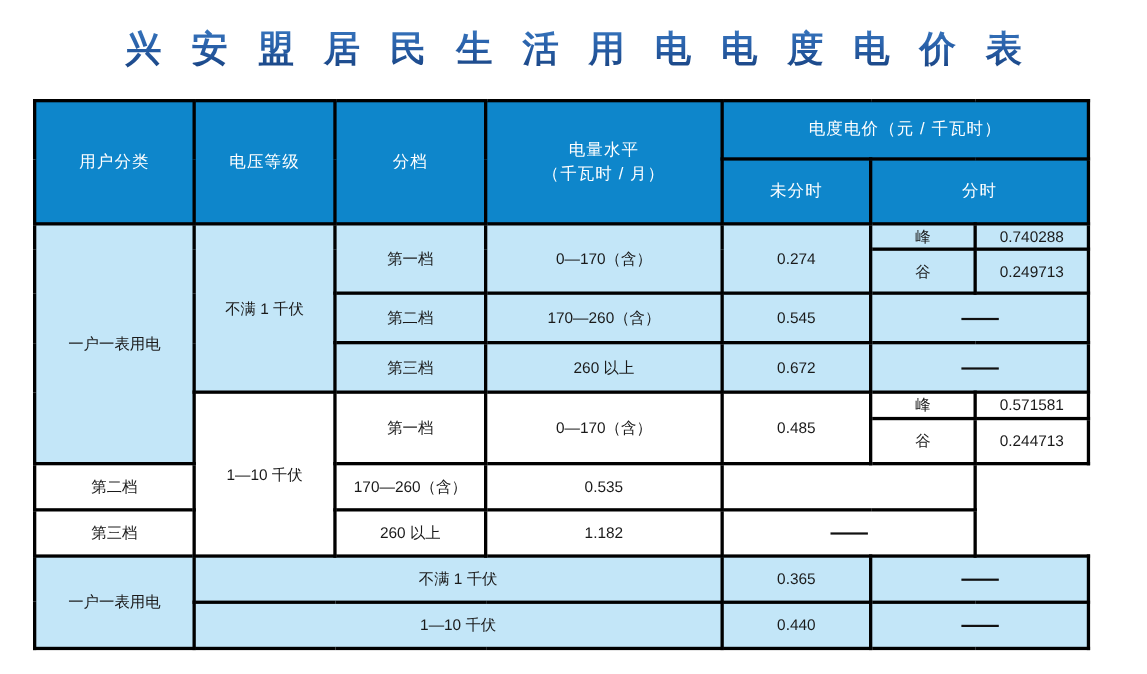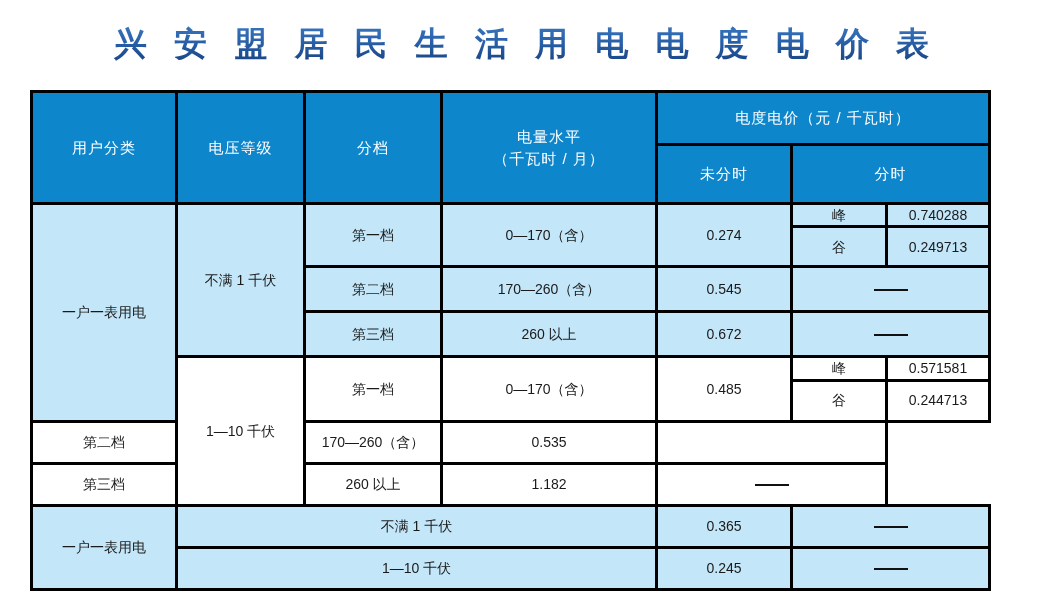--- a/index.html
+++ b/index.html
@@ -199,21 +199,21 @@
         </tr>
 
         <tr>
           <td class="tint nowrap" rowspan="2">一户一表用电</td>
           <td class="tint" colspan="3" style="height:39px">不满 1 千伏</td>
           <td class="tint">0.365</td>
           <td class="tint" colspan="2"><span class="dash"></span></td>
         </tr>
         <tr>
           <td class="tint" colspan="3" style="height:39px">1—10 千伏</td>
-          <td class="tint">0.245</td>
+          <td class="tint">0.440</td>
           <td class="tint" colspan="2"><span class="dash"></span></td>
         </tr>
 
       </tbody>
     </table>
   </div>
 
 </div>
 
 </body></html>

